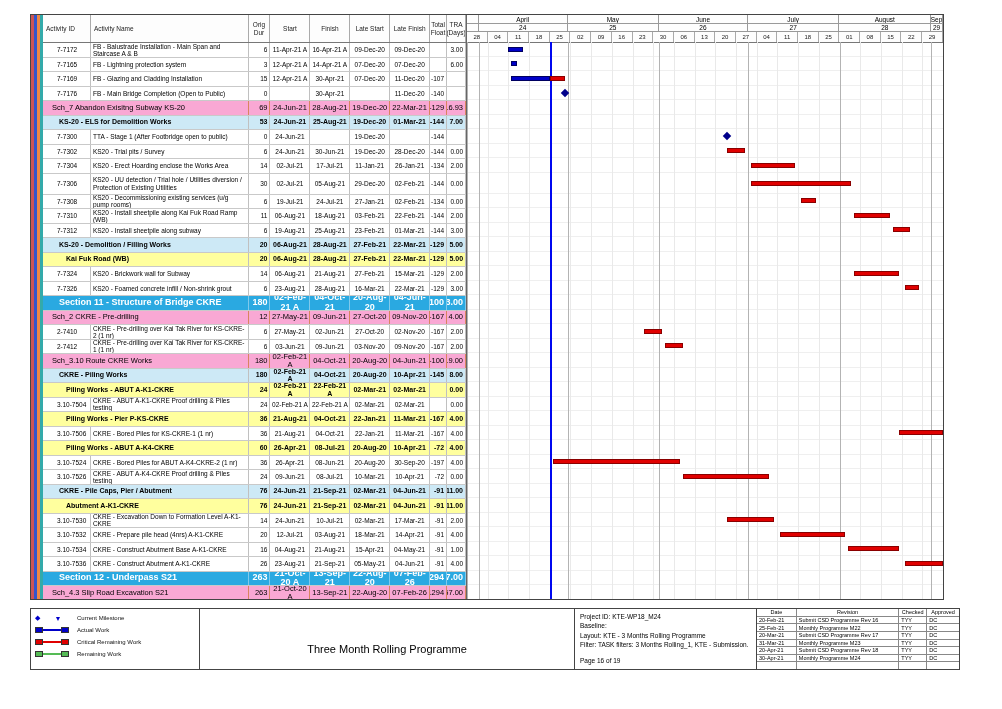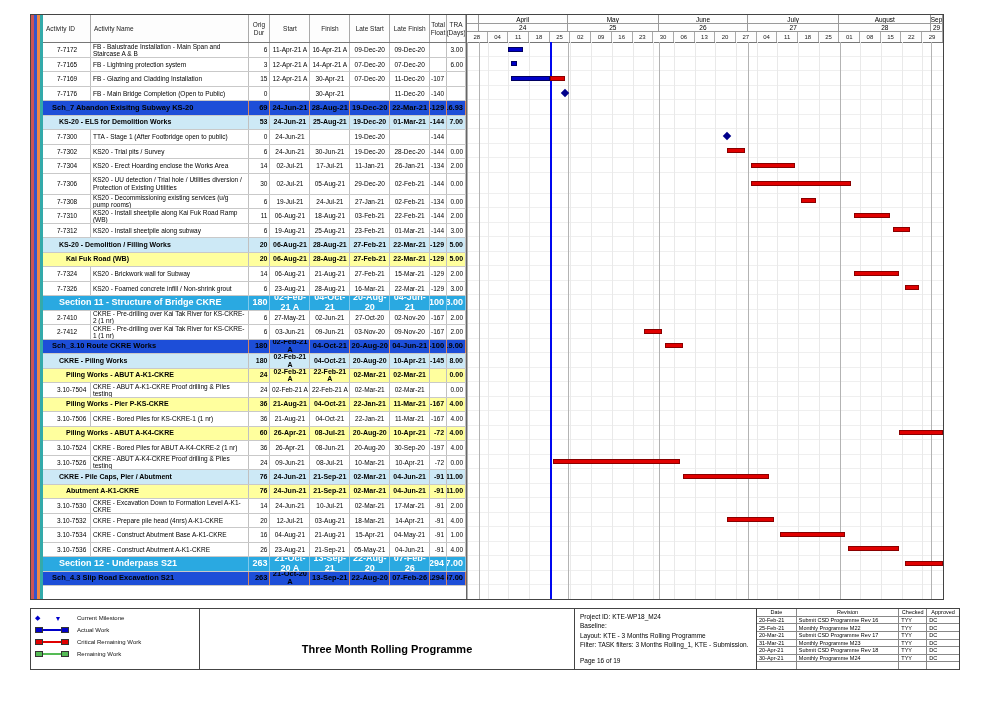--- a/index.html
+++ b/index.html
@@ -12,21 +12,21 @@
   .hc{font-size:6.5px;color:#222;border-right:1px solid #aaa;box-sizing:border-box;display:flex;align-items:center;justify-content:center;text-align:center;white-space:pre-line;line-height:1.1;overflow:hidden;}
   .tbody{flex:1;overflow:hidden;}
   .row{display:flex;box-sizing:border-box;border-bottom:1px solid #c9c9c9;background:#fff;}
   .c{box-sizing:border-box;border-right:1px solid #c0c0c0;overflow:hidden;display:flex;align-items:center;font-size:6.5px;line-height:1.08;}
   .c.num{justify-content:flex-end;padding-right:2px;}
   .c.date{justify-content:center;text-align:center;}
   .c.name{padding-left:2px;padding-right:2px;}
   .c.idcell{padding-left:14px;}
   .row.lv-l1{background:#2AA9E1;color:#fff;font-weight:bold;}
   .row.lv-l1 .c{font-size:9px;border-right-color:#7fc9ec;}
-  .row.lv-l2{background:#1d4ed8;font-weight:bold;}
+  .row.lv-l2{background:#f9a8d4;font-weight:normal;}
   .row.lv-l2 .c{font-size:7.5px;border-right-color:#d8855e;}
   .row.lv-l3{background:#CDE9F6;font-weight:bold;}
   .row.lv-l3 .c{font-size:7px;}
   .row.lv-l4{background:#FFFF9E;font-weight:bold;}
   .row.lv-l4 .c{font-size:7px;}
   .merged{padding-left:4px;}
   .ind-l1{padding-left:16px;}
   .ind-l2{padding-left:9px;}
   .ind-l3{padding-left:16px;}
   .ind-l4{padding-left:23px;}
@@ -51,21 +51,21 @@
   .footer{position:absolute;left:30px;top:608px;width:930px;height:62px;display:flex;box-sizing:border-box;}
   .lgbox{width:170px;flex:none;border:1px solid #444;box-sizing:border-box;padding:3px 4px;}
   .lgrow{display:flex;align-items:center;height:12px;}
   .lglabel{font-size:6px;margin-left:6px;color:#111;}
   .lgsym{width:36px;display:flex;align-items:center;}
   .lgbar{display:flex;align-items:center;width:34px;}
   .lgbar .sq{width:8px;height:6px;border:1px solid #333;box-sizing:border-box;}
   .lgbar .ln{flex:1;height:2px;}
   .titlebox{flex:1;border:1px solid #444;border-left:none;box-sizing:border-box;display:flex;flex-direction:column;align-items:center;justify-content:center;}
   .t1{font-size:11px;font-weight:bold;}
-  .t2{font-size:11px;font-weight:bold;margin-top:19px;}
+  .t2{font-size:11px;font-weight:normal;margin-top:19px;}
   .projbox{width:182px;flex:none;border:1px solid #444;border-left:none;box-sizing:border-box;font-size:6.5px;padding:3px 5px;position:relative;line-height:1.45;}
   .pageline{position:absolute;left:5px;bottom:4px;font-size:6.5px;}
   .revbox{width:203px;flex:none;border:1px solid #444;border-left:none;box-sizing:border-box;display:flex;flex-direction:column;}
   .revrow{display:flex;flex:1;border-bottom:1px solid #888;}
   .revrow:last-child{border-bottom:none;}
   .revc{box-sizing:border-box;border-right:1px solid #888;font-size:5.5px;display:flex;align-items:center;overflow:hidden;padding-left:2px;white-space:nowrap;}
   .revc:last-child{border-right:none;}
   .revhead .revc{justify-content:center;padding-left:0;}
 </style>
 </head>
@@ -278,20 +278,30 @@
         </div>
         <div class="row lv-l1" style="height: 14.5px;">
           <div class="c merged ind-l1" style="width: 206px;">Section 11 - Structure of Bridge CKRE</div>
           <div class="c num" style="width: 22px;">180</div>
           <div class="c date" style="width: 40px;">02-Feb-21 A</div>
           <div class="c date" style="width: 40px;">04-Oct-21</div>
           <div class="c date" style="width: 40px;">20-Aug-20</div>
           <div class="c date" style="width: 40px;">04-Jun-21</div>
           <div class="c num" style="width: 17px;">-100</div>
           <div class="c num" style="width: 19px;">23.00</div>
+        </div>
+        <div class="row lv-l2" style="height: 14.5px;">
+          <div class="c merged ind-l2" style="width: 206px;">Sch_2 CKRE - Pre-drilling</div>
+          <div class="c num" style="width: 22px;">12</div>
+          <div class="c date" style="width: 40px;">27-May-21</div>
+          <div class="c date" style="width: 40px;">09-Jun-21</div>
+          <div class="c date" style="width: 40px;">27-Oct-20</div>
+          <div class="c date" style="width: 40px;">09-Nov-20</div>
+          <div class="c num" style="width: 17px;">-167</div>
+          <div class="c num" style="width: 19px;">4.00</div>
         </div>
         <div class="row lv-d" style="height: 14.5px;">
           <div class="c idcell" style="width: 48px;">2-7410</div>
           <div class="c name" style="width: 158px;">CKRE - Pre-drilling over Kai Tak River for KS-CKRE-2 (1 nr)</div>
           <div class="c num" style="width: 22px;">6</div>
           <div class="c date" style="width: 40px;">27-May-21</div>
           <div class="c date" style="width: 40px;">02-Jun-21</div>
           <div class="c date" style="width: 40px;">27-Oct-20</div>
           <div class="c date" style="width: 40px;">02-Nov-20</div>
           <div class="c num" style="width: 17px;">-167</div>

